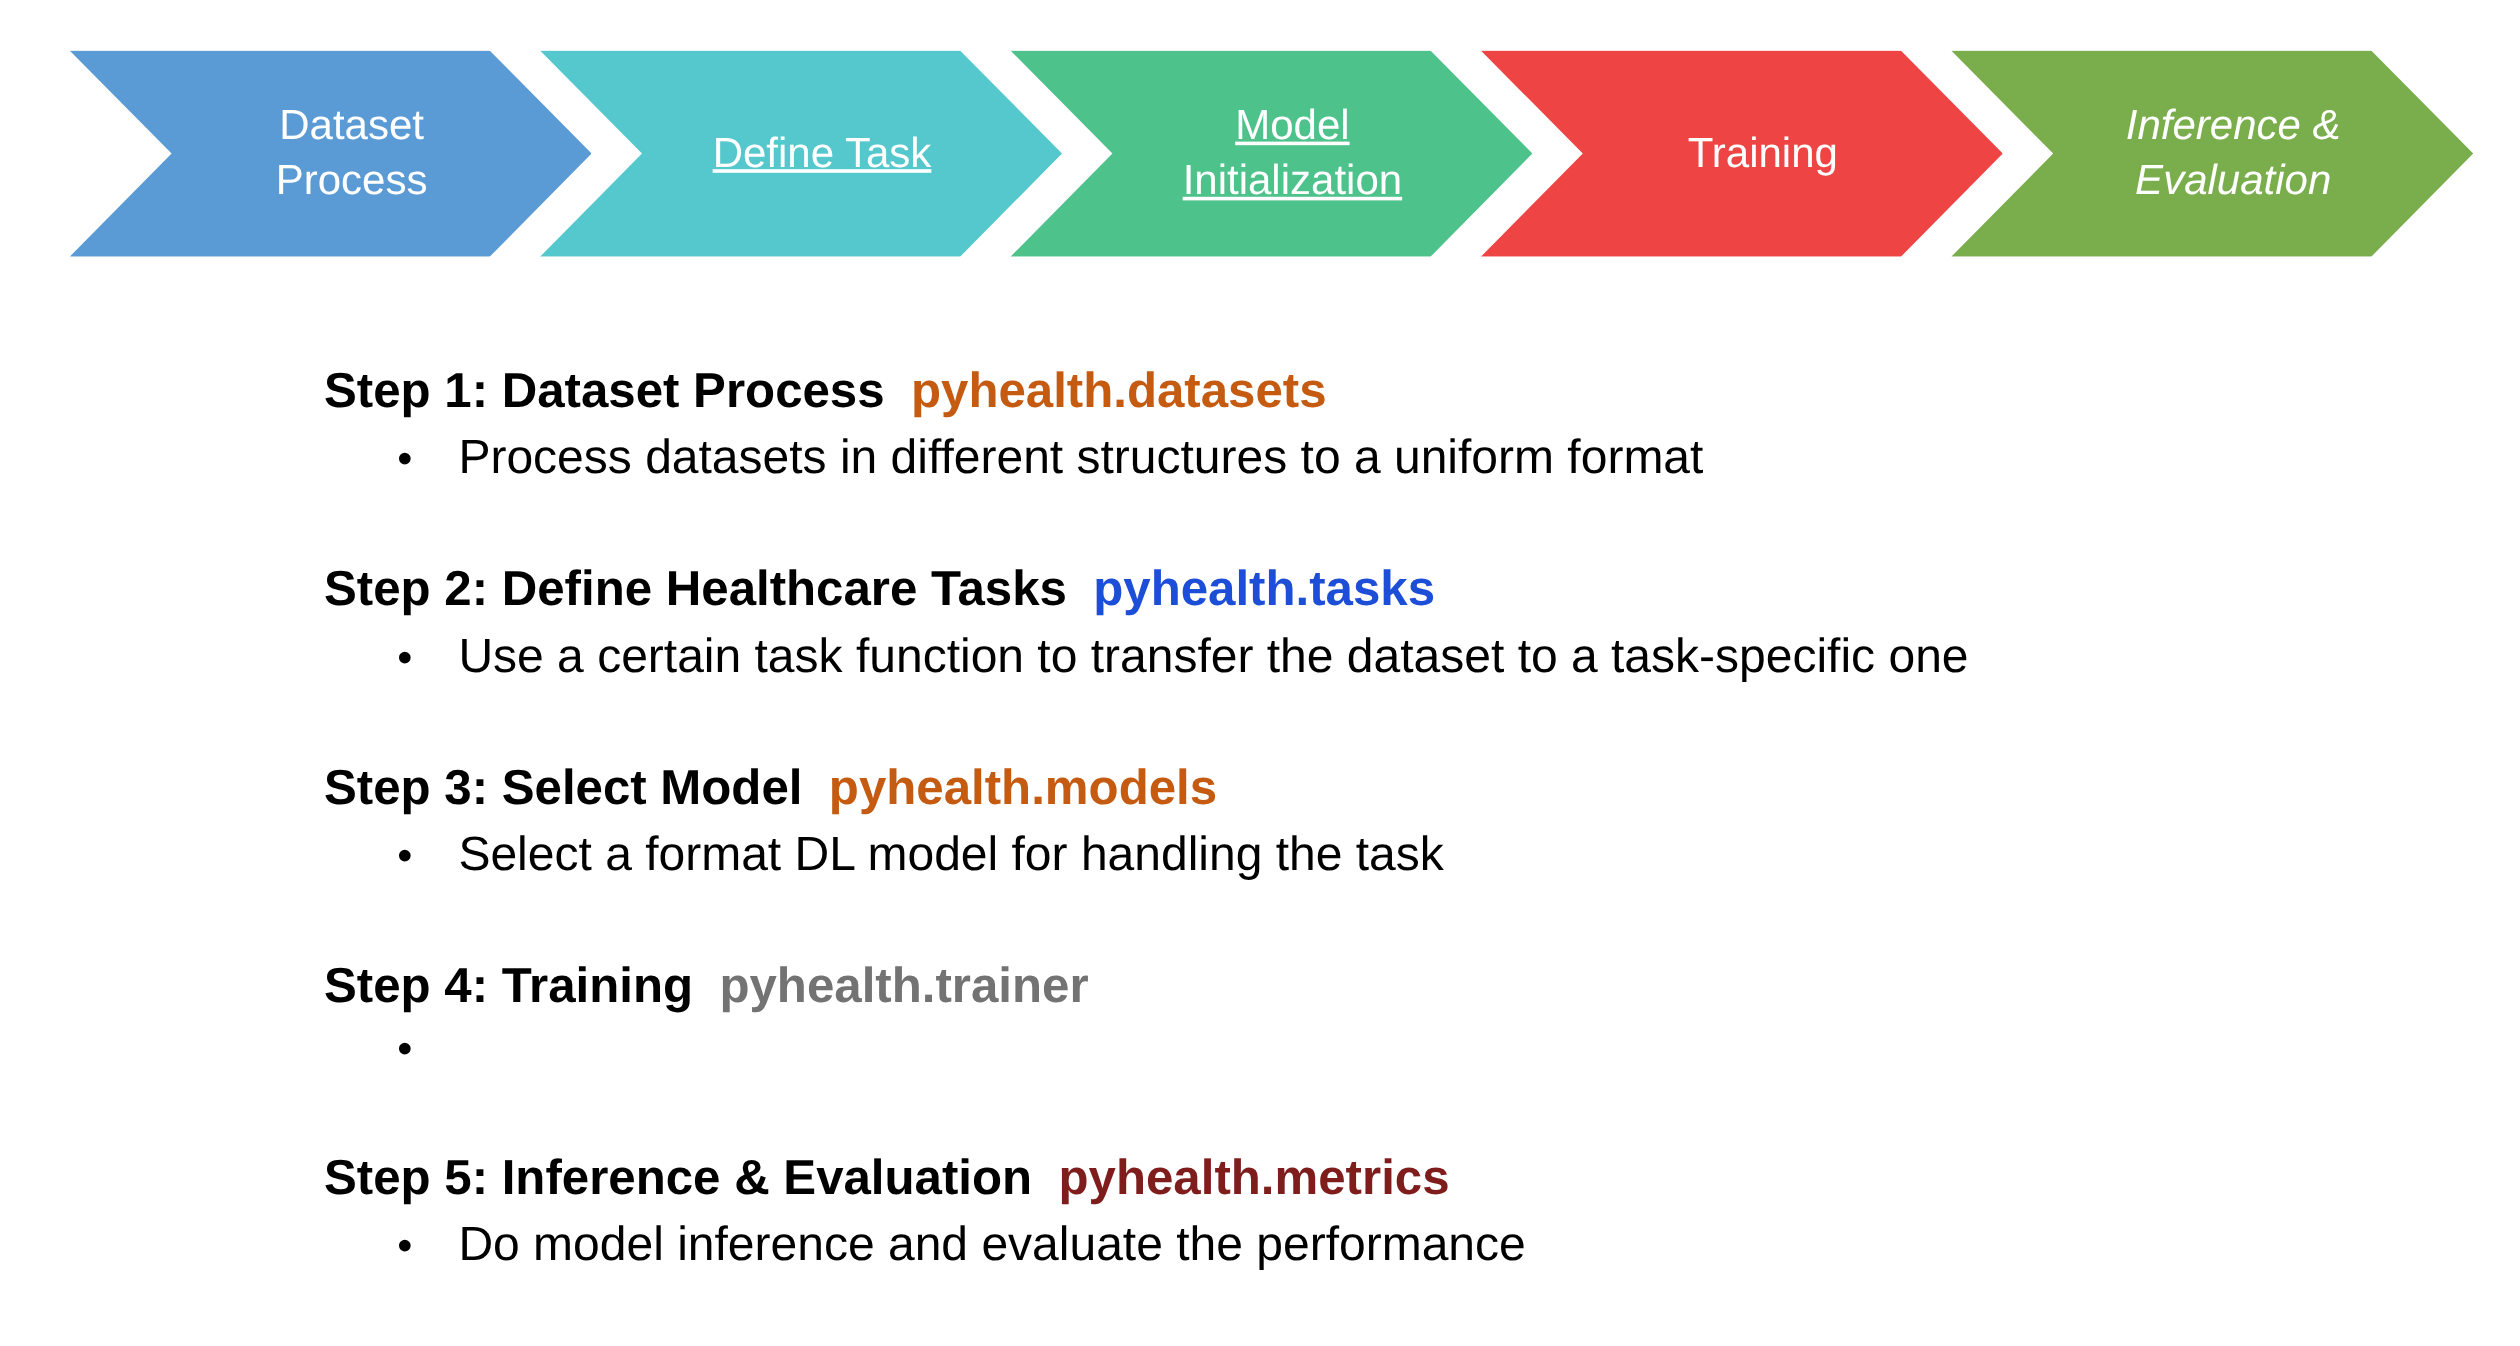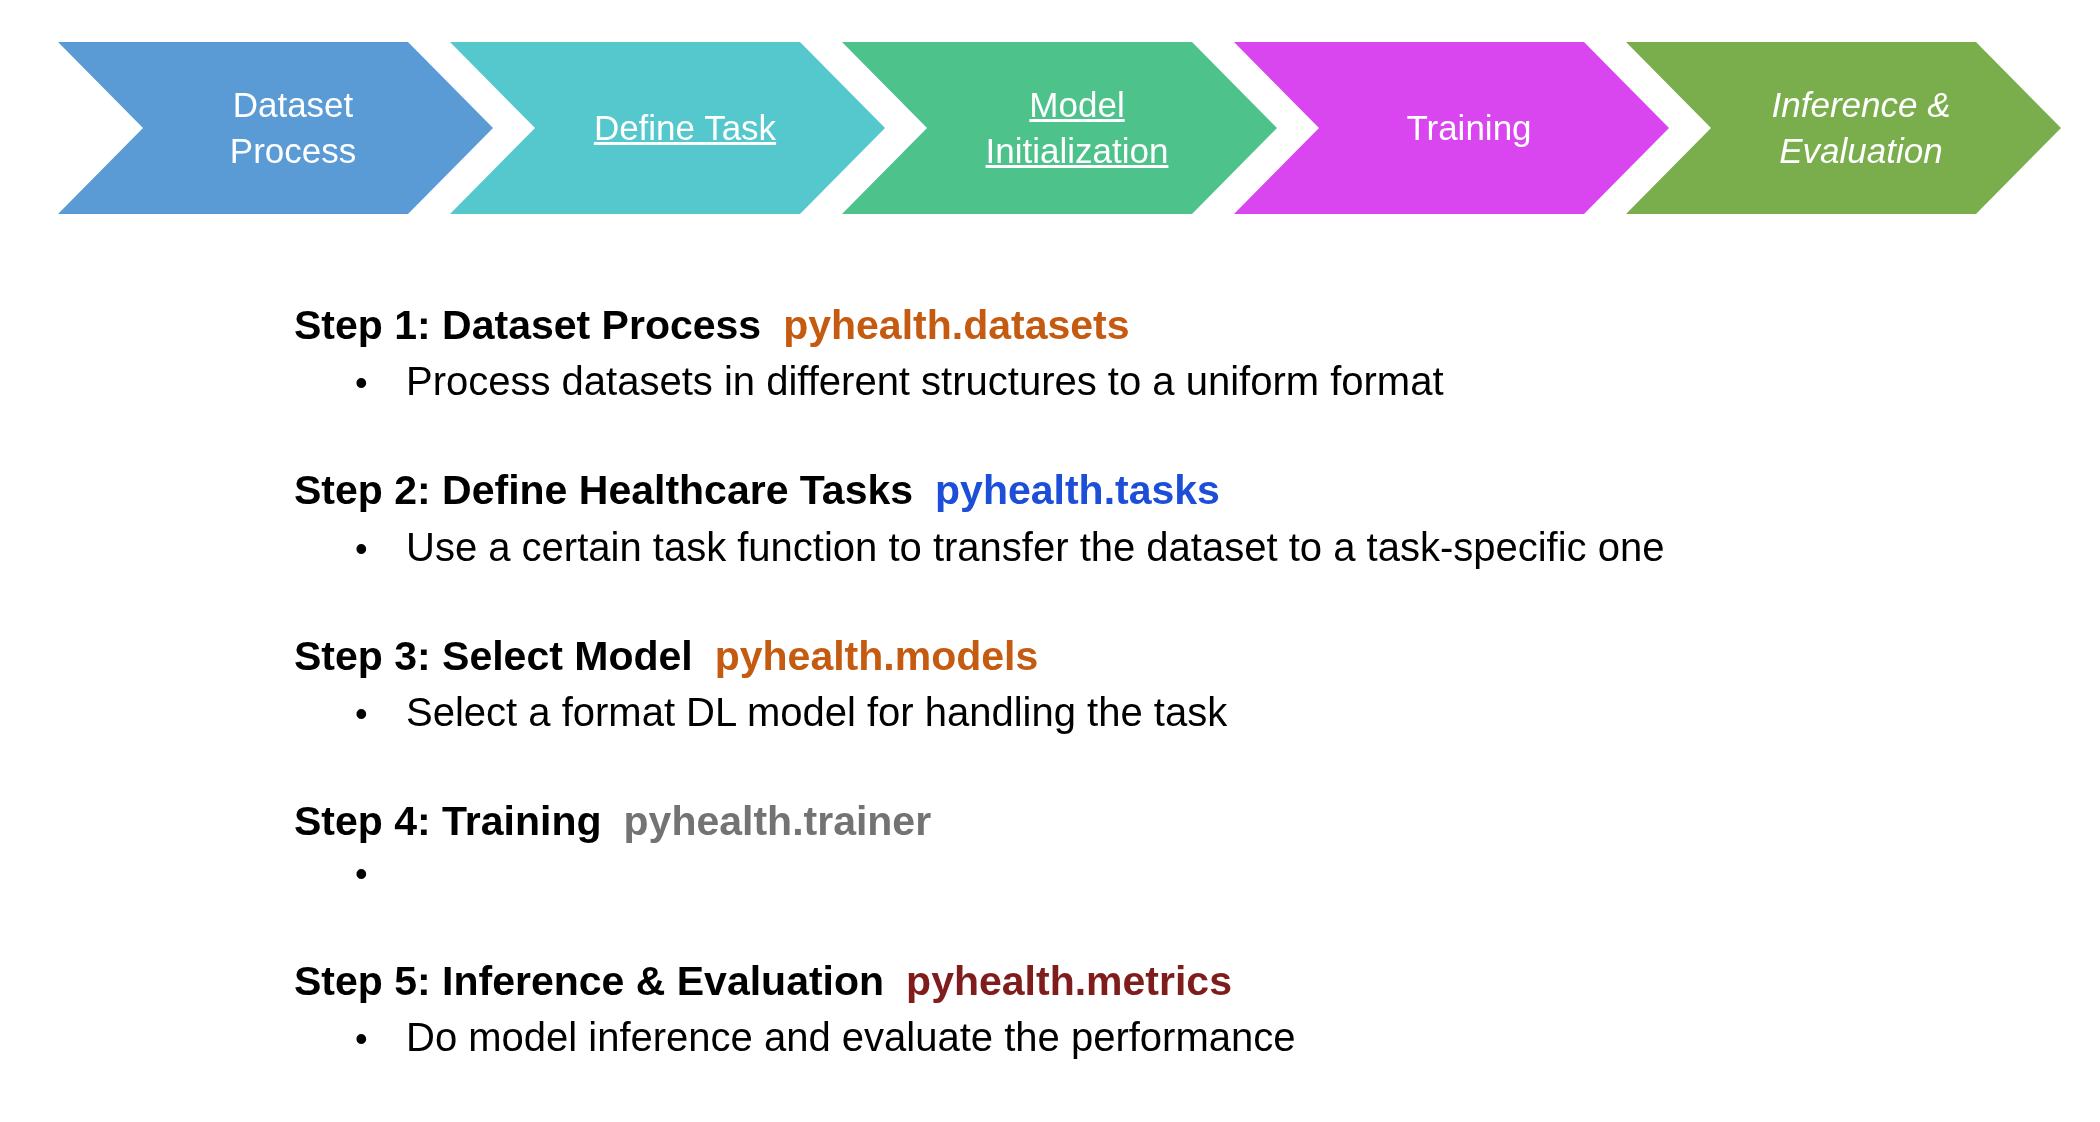--- a/index.html
+++ b/index.html
@@ -35,21 +35,21 @@
     text-align: center;
     white-space: pre-line;
   }
 
   
   .steps {
     position: absolute;
     top: 298px; left: 270px;
     width: 1700px;
   }
-  .step { margin-bottom: 55px; margin-left: 24px; }
+  .step { margin-bottom: 55px; }
   .step-heading {
     display: flex;
     align-items: baseline;
     gap: 22px;
     font-size: 41px;
     font-weight: bold;
     color: #000000;
     line-height: 1.35;
     white-space: nowrap;
   }
@@ -71,21 +71,21 @@
 </style>
 </head>
 <body>
 
 <div class="chevron-strip">
   <div class="chevron" style="background-color: rgb(91, 155, 213);">Dataset
 Process</div>
   <div class="chevron" style="background-color: rgb(84, 200, 205); text-decoration: underline;">Define Task</div>
   <div class="chevron" style="background-color: rgb(77, 194, 139); text-decoration: underline;">Model
 Initialization</div>
-  <div class="chevron" style="background-color: #d946ef; text-align: right;">Training</div>
+  <div class="chevron" style="background-color: #ef4444; text-align: right;">Training</div>
   <div class="chevron" style="background-color: rgb(122, 174, 77); font-style: italic;">Inference &amp;
 Evaluation</div>
 </div>
 
 <div class="steps">
 
   <div class="step">
     <div class="step-heading">
       <span>Step 1: Dataset Process</span>
       <span style="color: rgb(197, 90, 17);">pyhealth.datasets</span>

